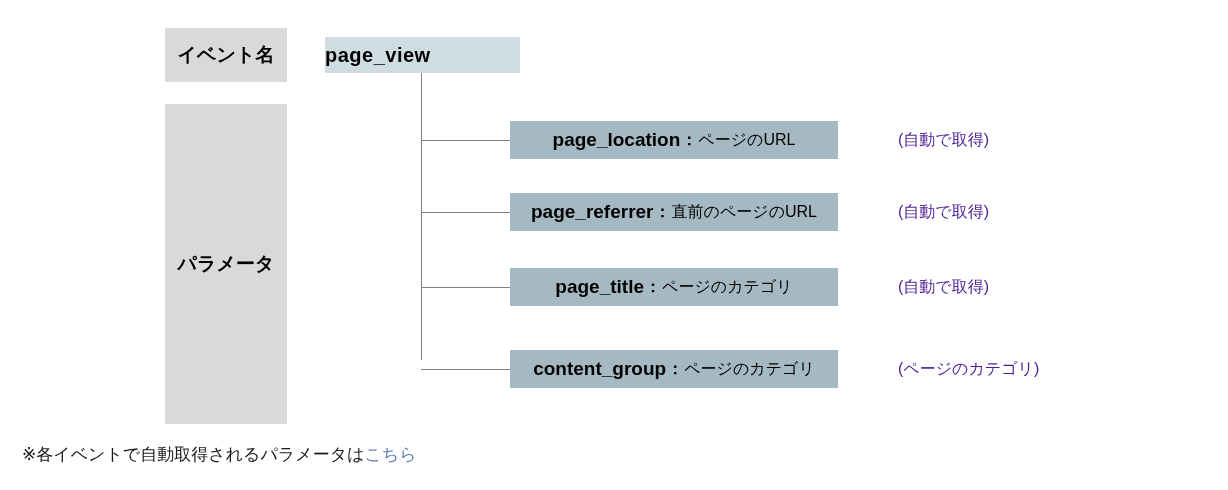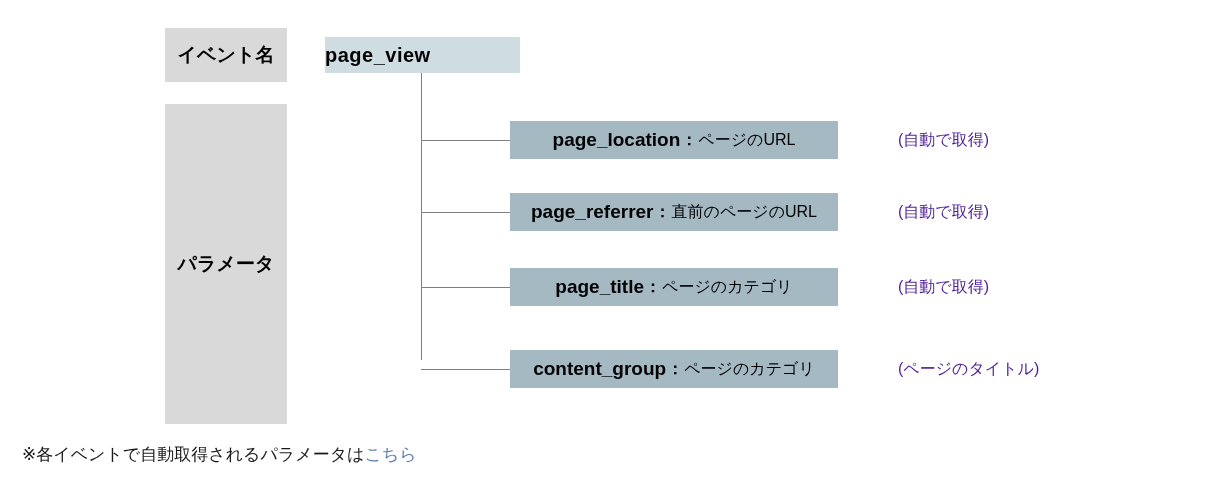--- a/index.html
+++ b/index.html
@@ -169,20 +169,20 @@
     <div class="param-note">(自動で取得)</div>
   </div>
 
   <div class="param-row" style="top:350px">
     <div class="branch"></div>
     <div class="param-box">
       <span class="pname">content_group</span>
         <span class="psep">：</span>
         <span class="pdesc">ページのカテゴリ</span>
     </div>
-    <div class="param-note">(ページのタイトル)</div>
+    <div class="param-note">(ページのカテゴリ)</div>
   </div>
 
   <div class="footer-note">
     <span>※各イベントで自動取得されるパラメータは</span><a>こちら</a>
   </div>
 
 </div>
 
 </body></html>

